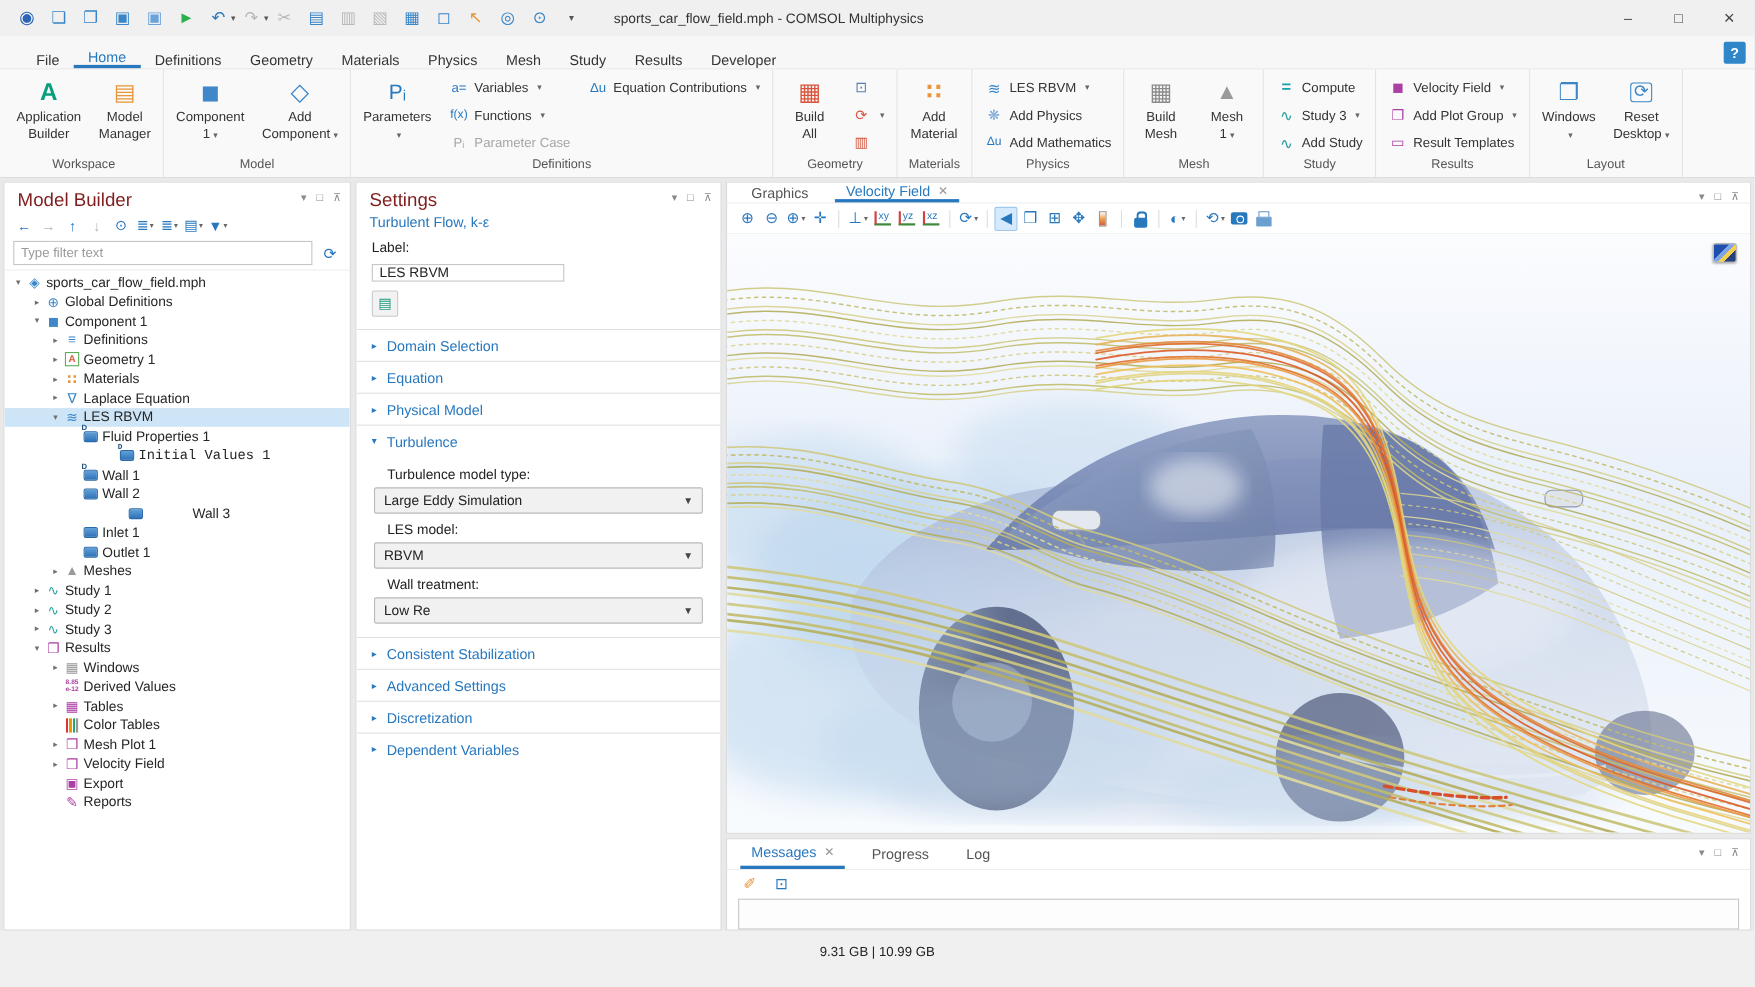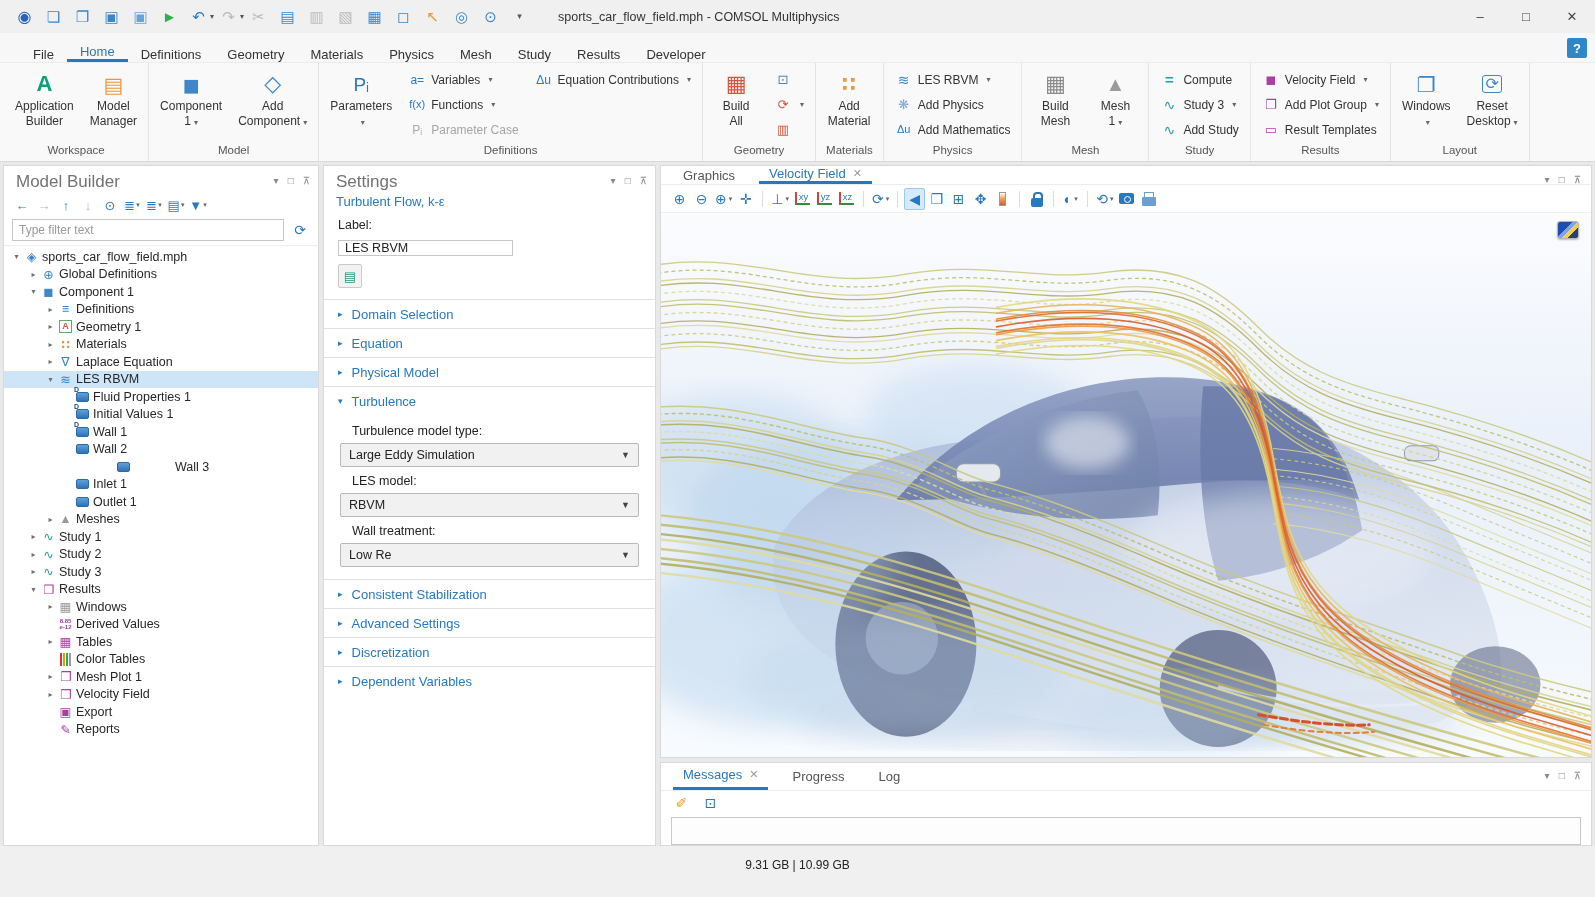--- a/index.html
+++ b/index.html
@@ -37,21 +37,21 @@
   .rb-small .lbl{font-size:12px;color:#333;}
   .rb-small.disabled .lbl{color:#a6a6a6;}
   .boxed{border:1.5px solid #3a86c8;border-radius:3px;padding:0 2px;font-size:16px!important;}
   
   #main{display:flex;height:684px;background:#e9e9e9;padding:3px 3px 0 3px;gap:4px;}
   .panel{background:#fff;border:1px solid #d9d9d9;display:flex;flex-direction:column;overflow:hidden;}
   #model-builder{width:316px;}
   #settings-panel{width:333px;}
   #right-panel{flex:1;display:flex;flex-direction:column;background:transparent;border:none;gap:4px;}
   .panel-head{display:flex;align-items:flex-start;padding:6px 8px 0 12px;}
-  .panel-title{font-size:17px;color:#737373;}
+  .panel-title{font-size:17px;color:#7f1d1d;}
   .panel-sub{font-size:13px;color:#2878be;margin:2px 0 6px 12px;}
   .head-icons{margin-left:auto;display:flex;gap:9px;color:#8a8a8a;font-size:10px;padding-top:3px;}
   .head-icons span{cursor:default;}
   
   #mb-toolbar{display:flex;align-items:center;gap:2px;padding:3px 6px 4px 8px;}
   .mbt{height:20px;min-width:20px;display:flex;align-items:center;justify-content:center;font-size:13px;border-radius:2px;}
   .mbt .c{font-size:7px;color:#666;margin-left:1px;}
   #mb-filter-row{display:flex;align-items:center;padding:0 8px 4px 8px;gap:6px;}
   #mb-filter{flex:1;height:22px;border:1px solid #c6c6c6;padding:0 6px;font-size:12px;color:#333;font-family:inherit;}
   #mb-filter::placeholder{color:#9a9a9a;}
@@ -513,21 +513,21 @@
           </span>
           <span class="tree-label">LES RBVM</span>
         </div>
         <div class="tree-row" style="padding-left: 57px;">
           <span class="tr-arrow"></span>
           <span class="tr-ico">
             <span class="i-box d"></span>
           </span>
           <span class="tree-label">Fluid Properties 1</span>
         </div>
-        <div class="tree-row" style="padding-left: 57px;">
+        <div class="tree-row" style="padding-left: 90px; font-family: Liberation Mono, monospace;">
           <span class="tr-arrow"></span>
           <span class="tr-ico">
             <span class="i-box d"></span>
           </span>
           <span class="tree-label">Initial Values 1</span>
         </div>
         <div class="tree-row" style="padding-left: 57px;">
           <span class="tr-arrow"></span>
           <span class="tr-ico">
             <span class="i-box d"></span>

